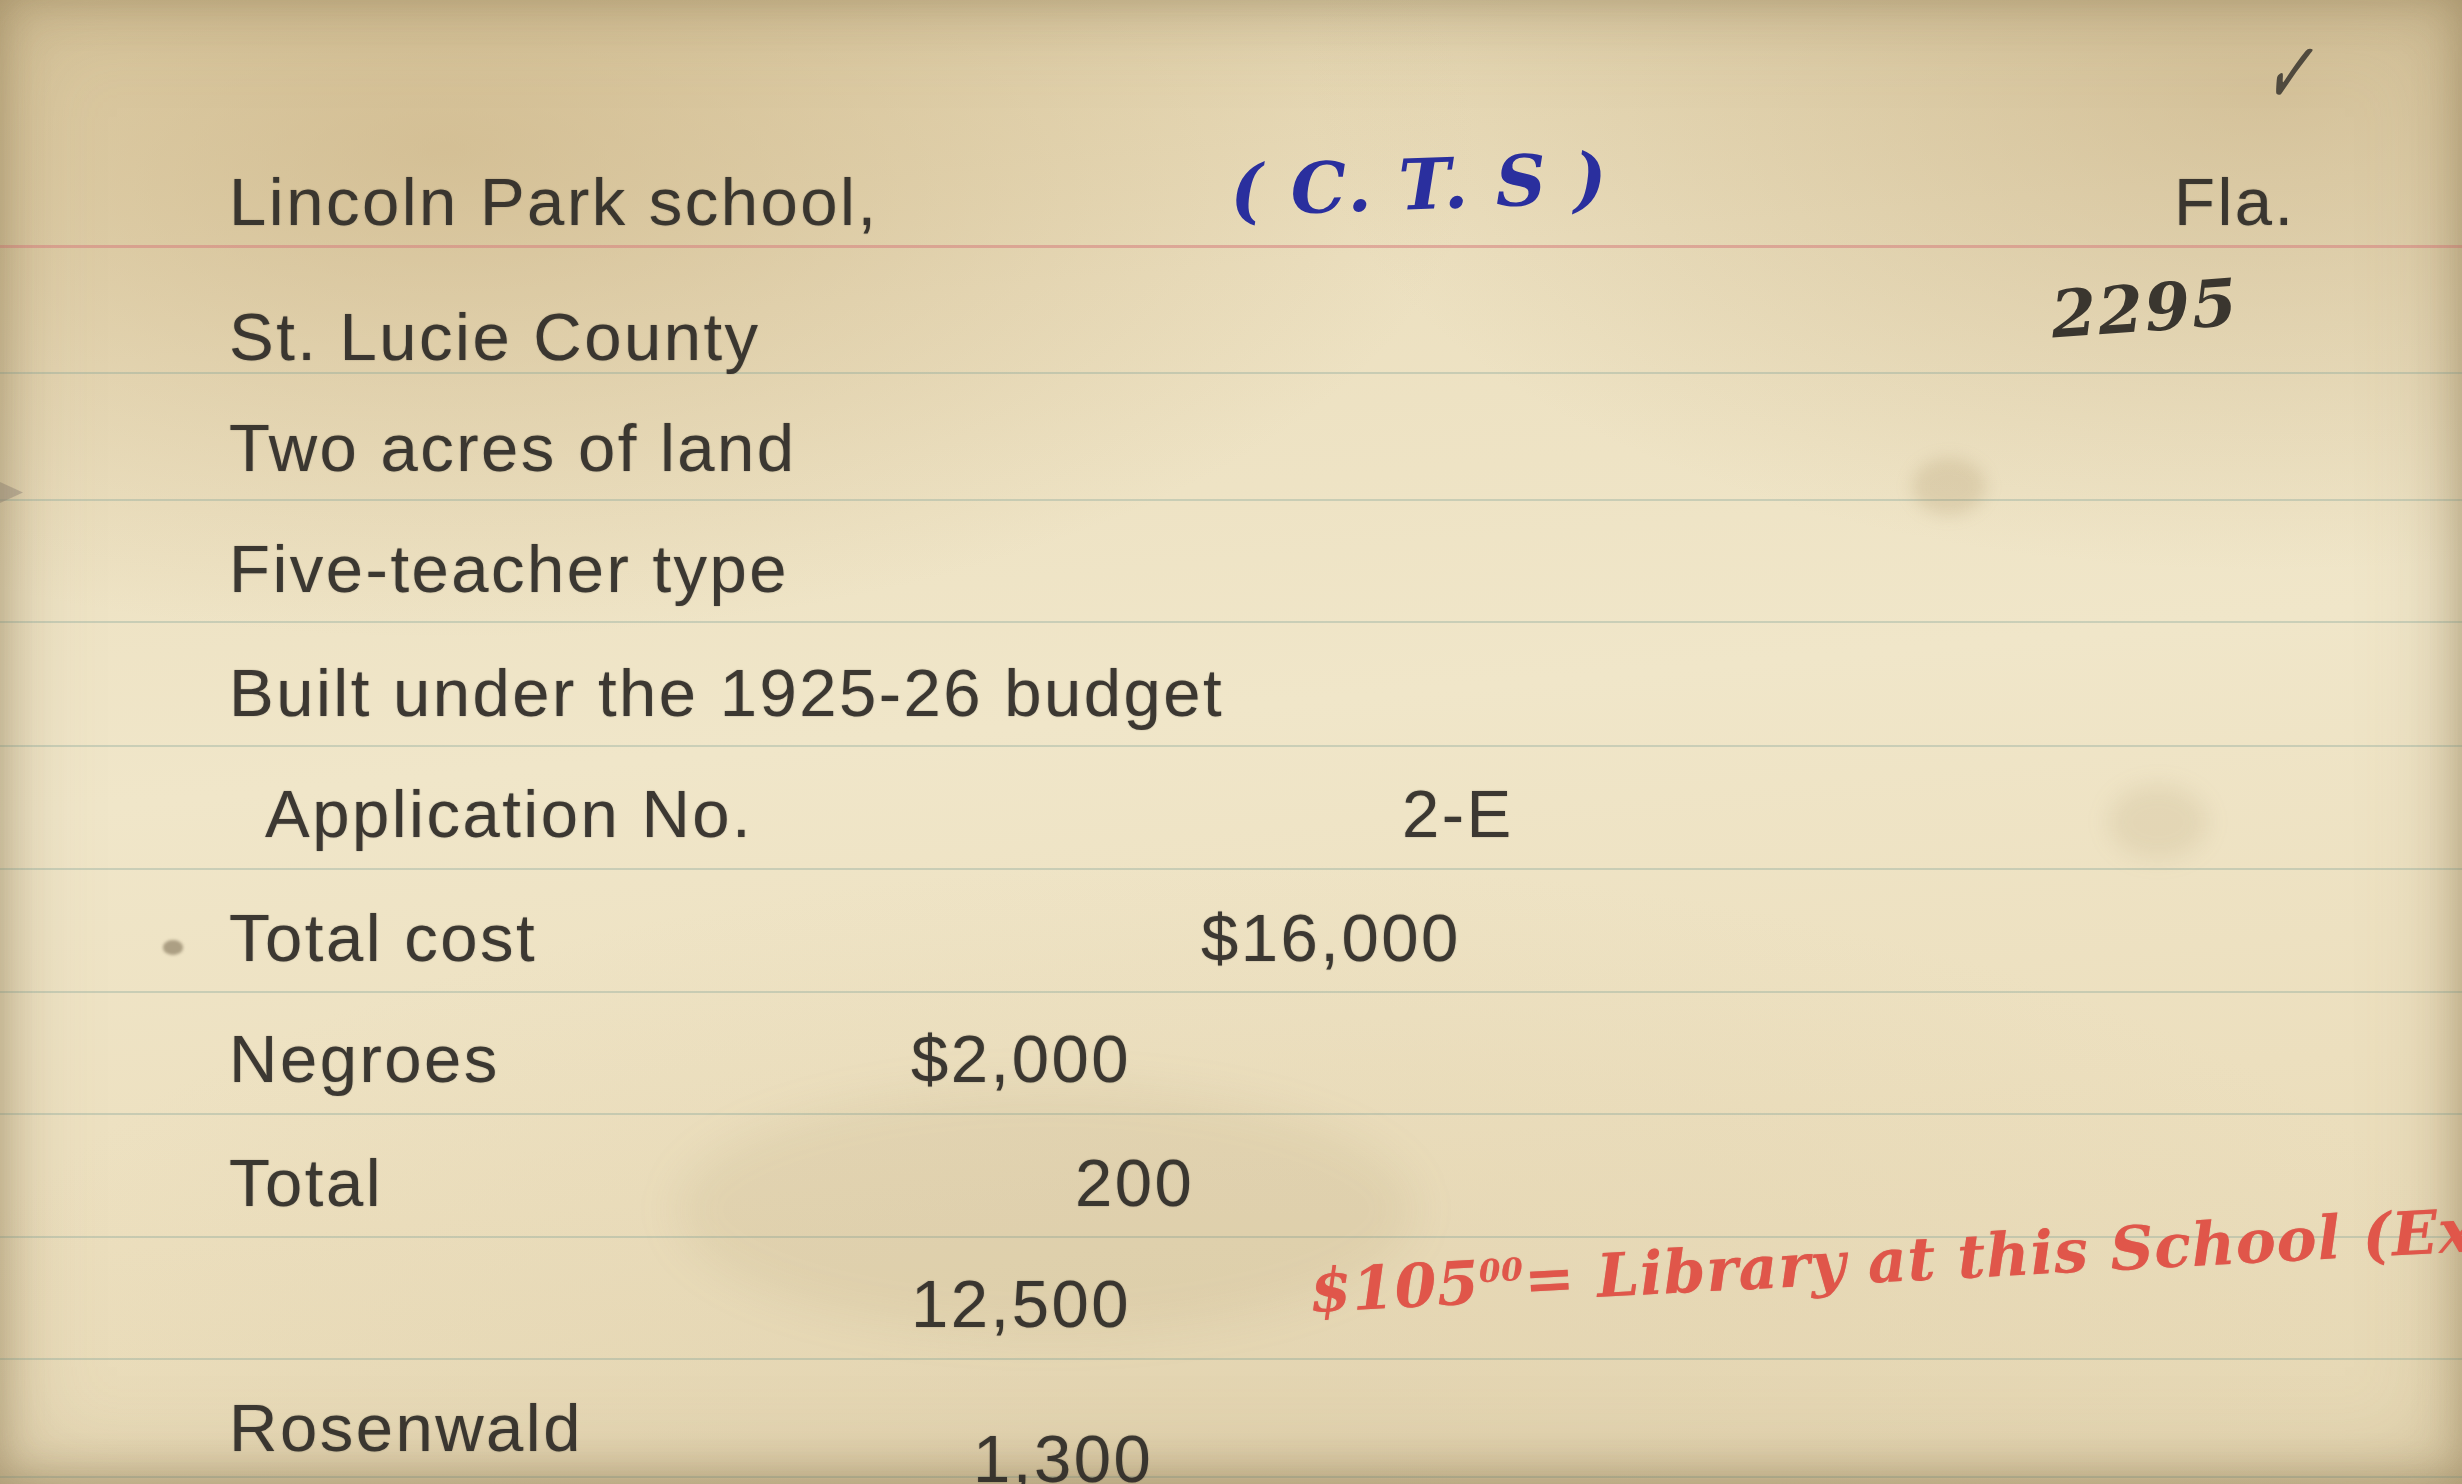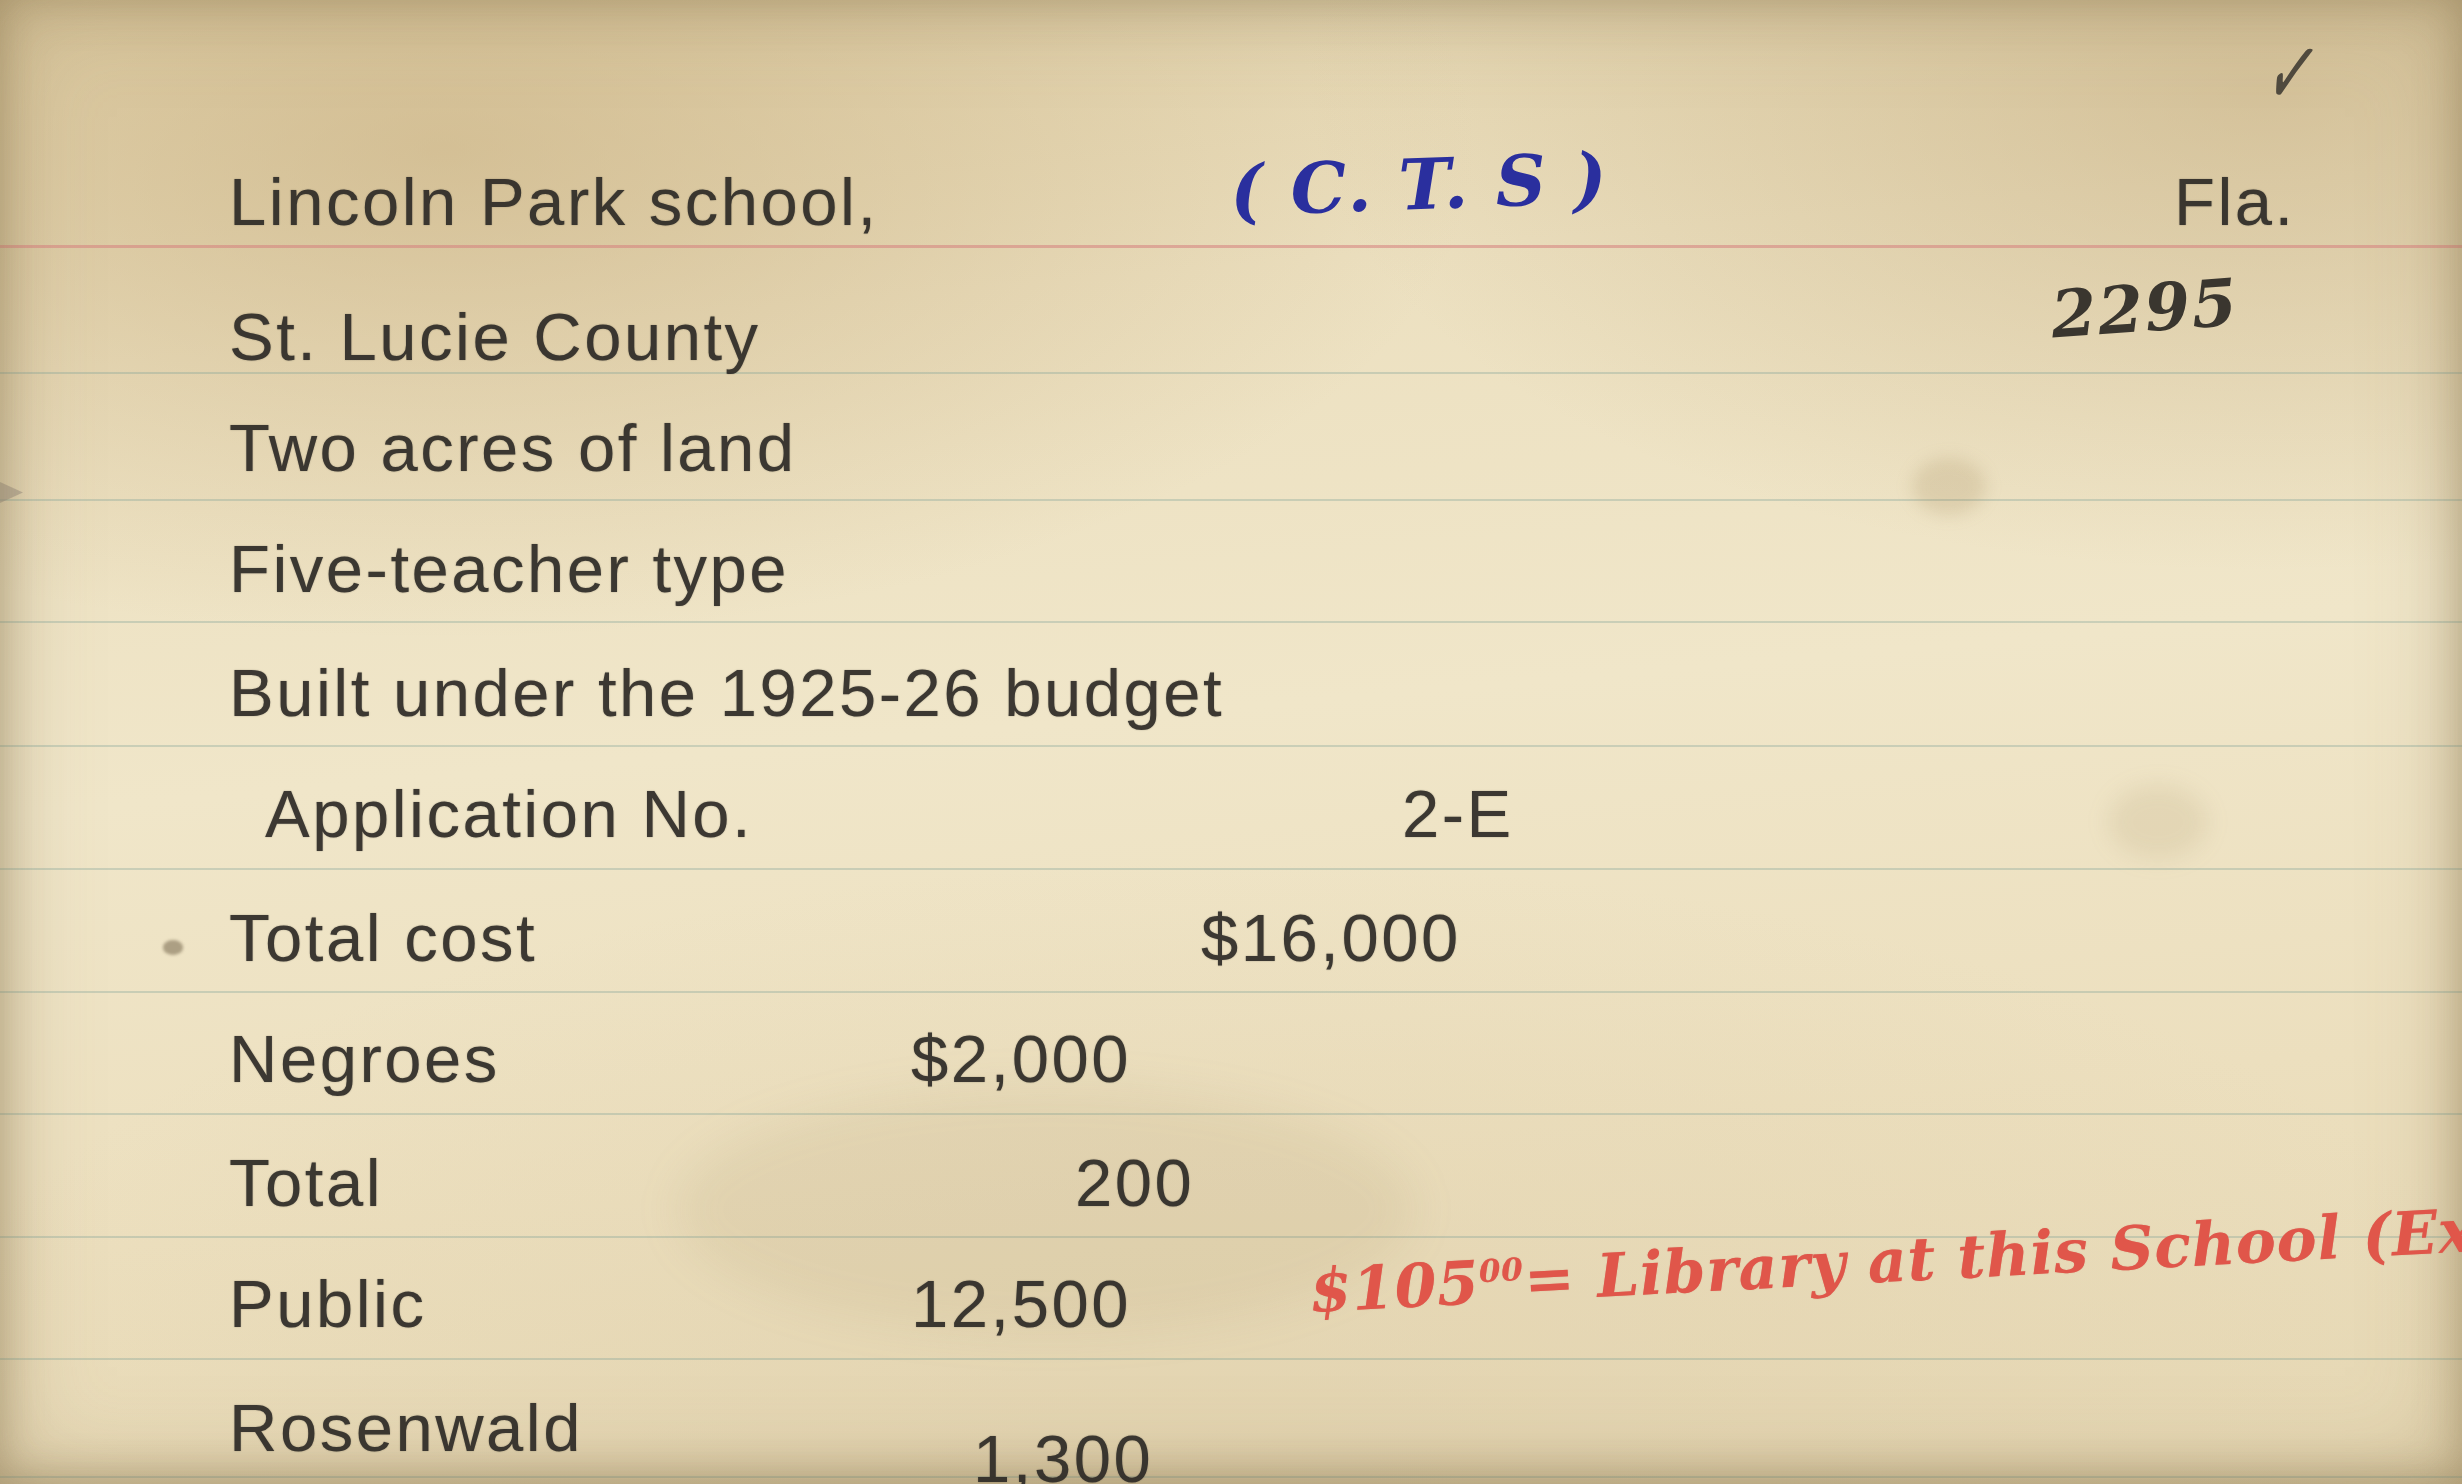--- a/index.html
+++ b/index.html
@@ -155,21 +155,20 @@
   <div class="typed" style="left:229px; top:530px;">Five-teacher type</div>
   <div class="typed" style="left:229px; top:654px;">Built under the 1925-26 budget</div>
   <div class="typed" style="left:229px; top:775px;margin-left:36px;">Application No.</div>
   <div class="typed" style="left:1402px; top:775px;">2-E</div>
   <div class="typed" style="left:229px; top:899px;">Total cost</div>
   <div class="typed" style="left:1201px; top:899px;">$16,000</div>
   <div class="typed" style="left:229px; top:1020px;">Negroes</div>
   <div class="typed" style="left:911px; top:1020px;">$2,000</div>
   <div class="typed" style="left:229px; top:1144px;">Total</div>
   <div class="typed" style="left:1075px; top:1144px;">200</div>
-  <div class="typed" style="left:229px; top:1265px;">Public</div>
   <div class="typed" style="left:911px; top:1265px;">12,500</div>
   <div class="typed" style="left:229px; top:1389px;">Rosenwald</div>
   <div class="typed" style="left:973px; top:1420px;">1,300</div>
 
   <div class="typed" style="left:2174px; top:163px;">Fla.</div>
 
   <div class="checkmark" style="left:2252px; top:16.3px;">✓</div>
 
   <div class="hand blue" style="left:1230px; top:143px;">( C. T. S )</div>
 

